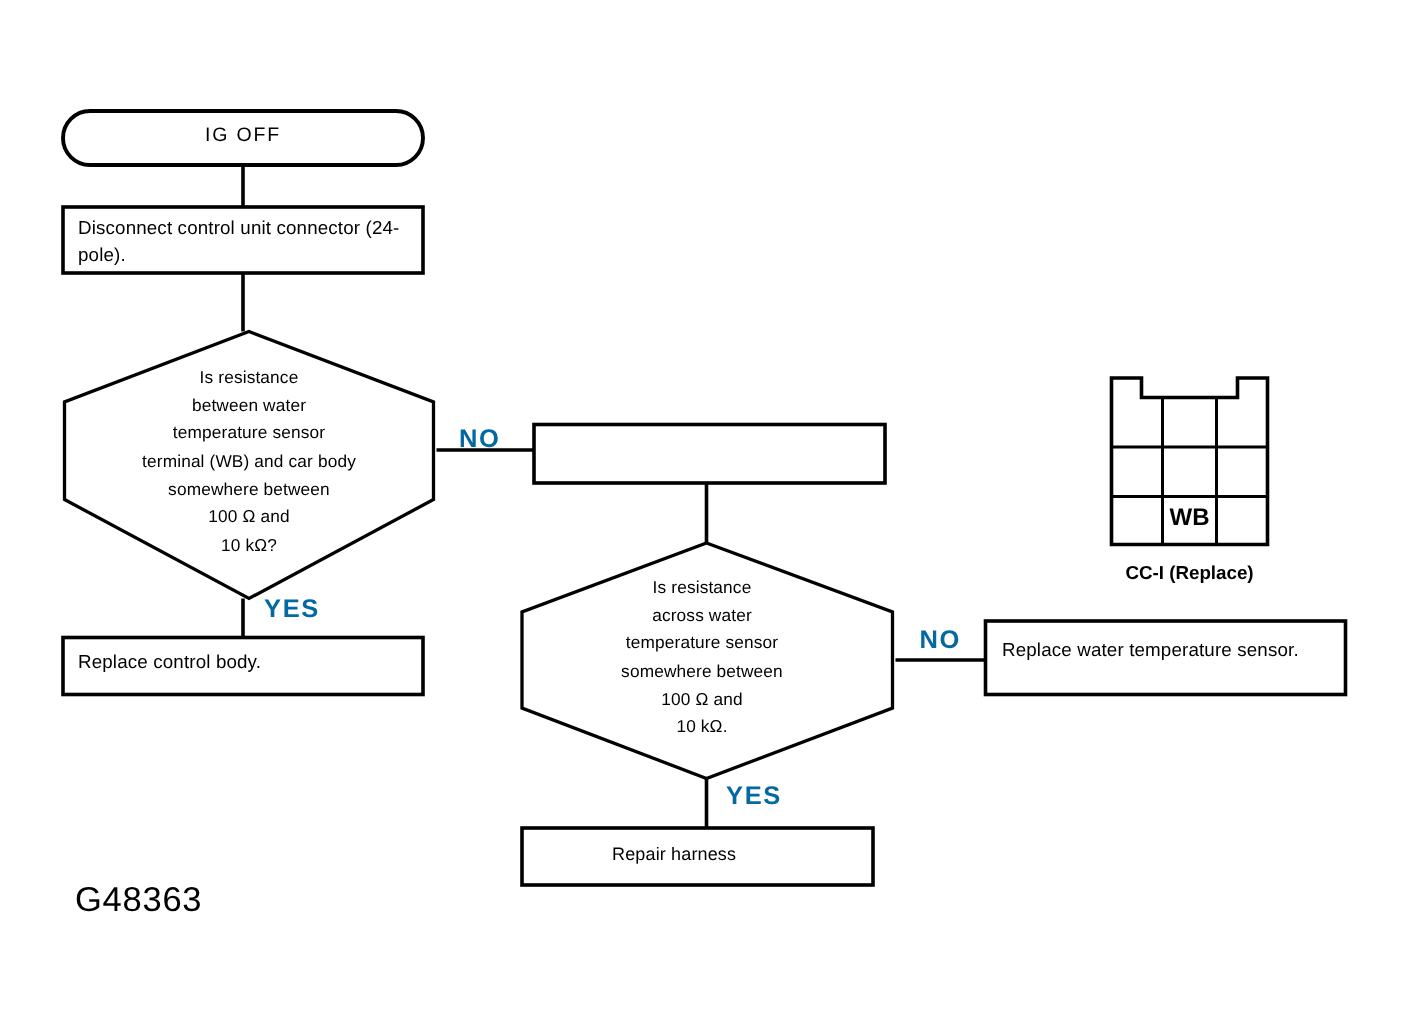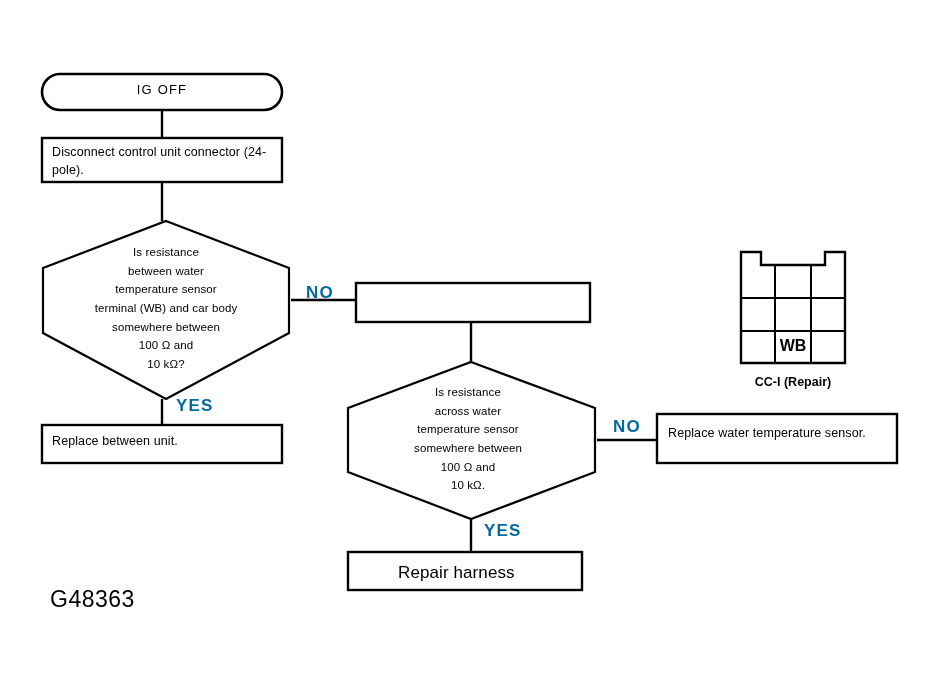--- a/index.html
+++ b/index.html
@@ -58,24 +58,24 @@
     width: 226px;
     font-size: 12.5px;
   }
   #out2-label {
     left: 668px;
     top: 424px;
     width: 226px;
     font-size: 12.5px;
   }
   #out3-label {
-    left: 362px;
+    left: 372px;
     top: 561px;
     width: 216px;
-    font-size: 17px;
+    font-size: 12px;
     padding-left: 36px;
   }
   
   #dec1-label {
     left: 58px;
     top: 243px;
     width: 216px;
     text-align: center;
     font-size: 11.5px;
     line-height: 1.62;
@@ -199,33 +199,33 @@
 10 kΩ?</div>
 
 
   <div class="node-text" id="dec2-label">Is resistance
 across water
 temperature sensor
 somewhere between
 100 Ω and
 10 kΩ.</div>
 
-  <div class="node-text" id="out1-label">Replace between unit.</div>
+  <div class="node-text" id="out1-label">Replace control body.</div>
 
   <div class="node-text" id="out2-label">Replace water temperature sensor.</div>
 
   <div class="node-text" id="out3-label">Repair harness</div>
 
   <div class="edge-label" id="edge-no-1">NO</div>
 
   <div class="edge-label" id="edge-yes-1">YES</div>
 
   <div class="edge-label" id="edge-no-2">NO</div>
 
   <div class="edge-label" id="edge-yes-2">YES</div>
 
   <div id="connector-pin-label">WB</div>
 
-  <div id="connector-caption">CC-I (Repair)</div>
+  <div id="connector-caption">CC-I (Replace)</div>
 
   <div id="figure-id">G48363</div>
 
 </div>
 
 </body></html>

